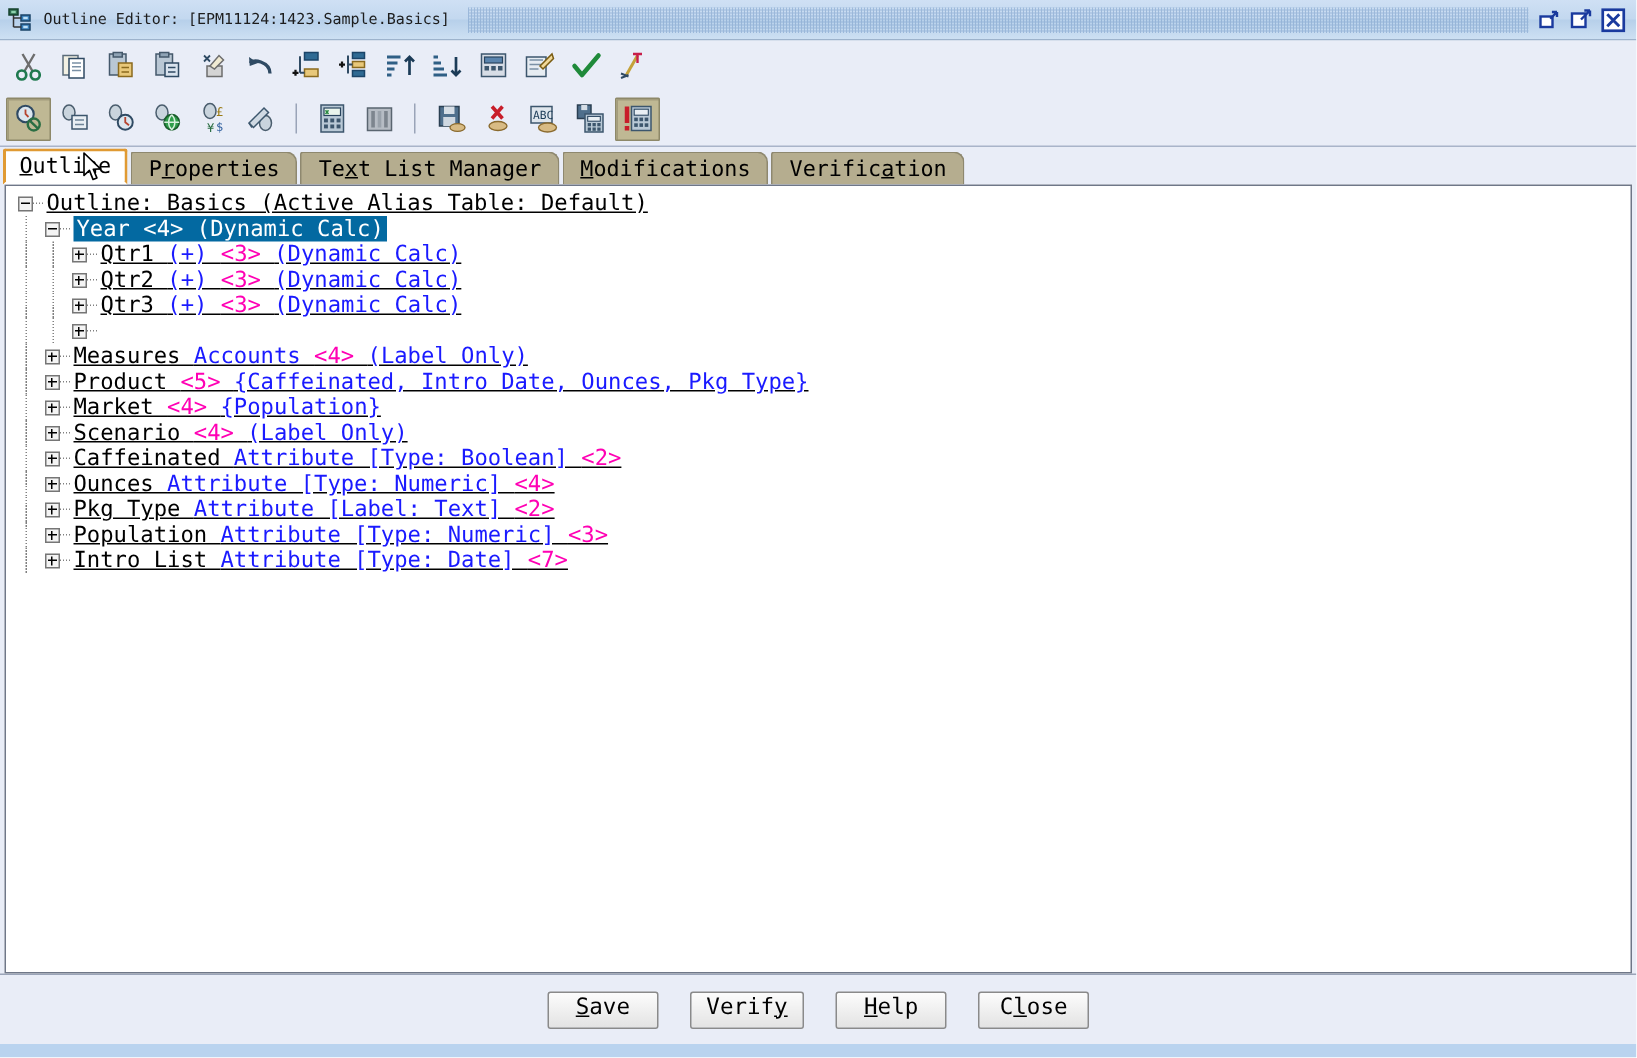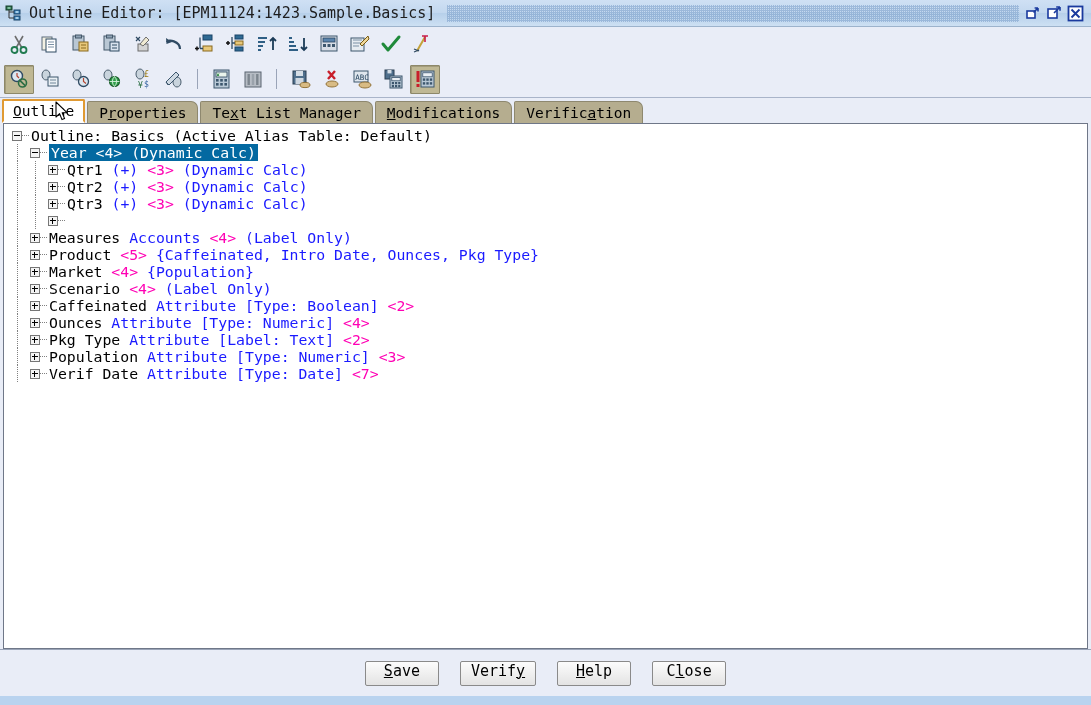--- a/index.html
+++ b/index.html
@@ -34,21 +34,21 @@
     flex: 0 0 auto;
   }
   .title-icon {
     width: 18px;
     height: 18px;
     margin-right: 6px;
     flex: 0 0 auto;
   }
   .title-text {
     font-family: "DejaVu Sans Mono", monospace;
-    font-size: 15px;
+    font-size: 10px;
     color: #1d1d1d;
     white-space: nowrap;
     letter-spacing: 0px;
   }
   .title-fill {
     flex: 1 1 auto;
     height: 17px;
     margin: 0 6px 0 12px;
     background-image:
       repeating-linear-gradient(0deg, #7a9ec9 0px, #7a9ec9 1px, transparent 1px, transparent 2px),
@@ -161,20 +161,21 @@
     position: relative;
     box-sizing: border-box;
   }
   .tree {
     padding: 3px 0 0 0;
     font-family: "DejaVu Sans Mono", monospace;
     font-size: 14.8px;
     line-height: 17px;
     color: #000;
     white-space: nowrap;
+    text-decoration: underline;
   }
   .row {
     display: flex;
     align-items: center;
     height: 17px;
     position: relative;
   }
   .indent { flex: 0 0 auto; height: 17px; position: relative; }
   .dotline {
     position: absolute;
@@ -669,21 +670,21 @@
             <span class="toggle plus"></span>
             <span class="stub"></span>
             <span class="label"><span><span class="c-black">Population </span><span class="c-blue">Attribute [Type: Numeric] </span><span class="c-pink">&lt;3&gt;</span></span></span>
           </div>
           <div class="row">
             <div class="indent" style="width: 26px;">
               <span class="dotline" style="left: 13px;"></span>
             </div>
             <span class="toggle plus"></span>
             <span class="stub"></span>
-            <span class="label"><span><span class="c-black">Verif Date </span><span class="c-blue">Attribute [Type: Date] </span><span class="c-pink">&lt;7&gt;</span></span></span>
+            <span class="label"><span><span class="c-black">Intro List </span><span class="c-blue">Attribute [Type: Date] </span><span class="c-pink">&lt;7&gt;</span></span></span>
           </div>
         </div>
     </div>
   </div>
 
   <div class="footer" id="footer">
       <div class="btn">
         <span><u>S</u>ave</span>
       </div>
       <div class="btn">

